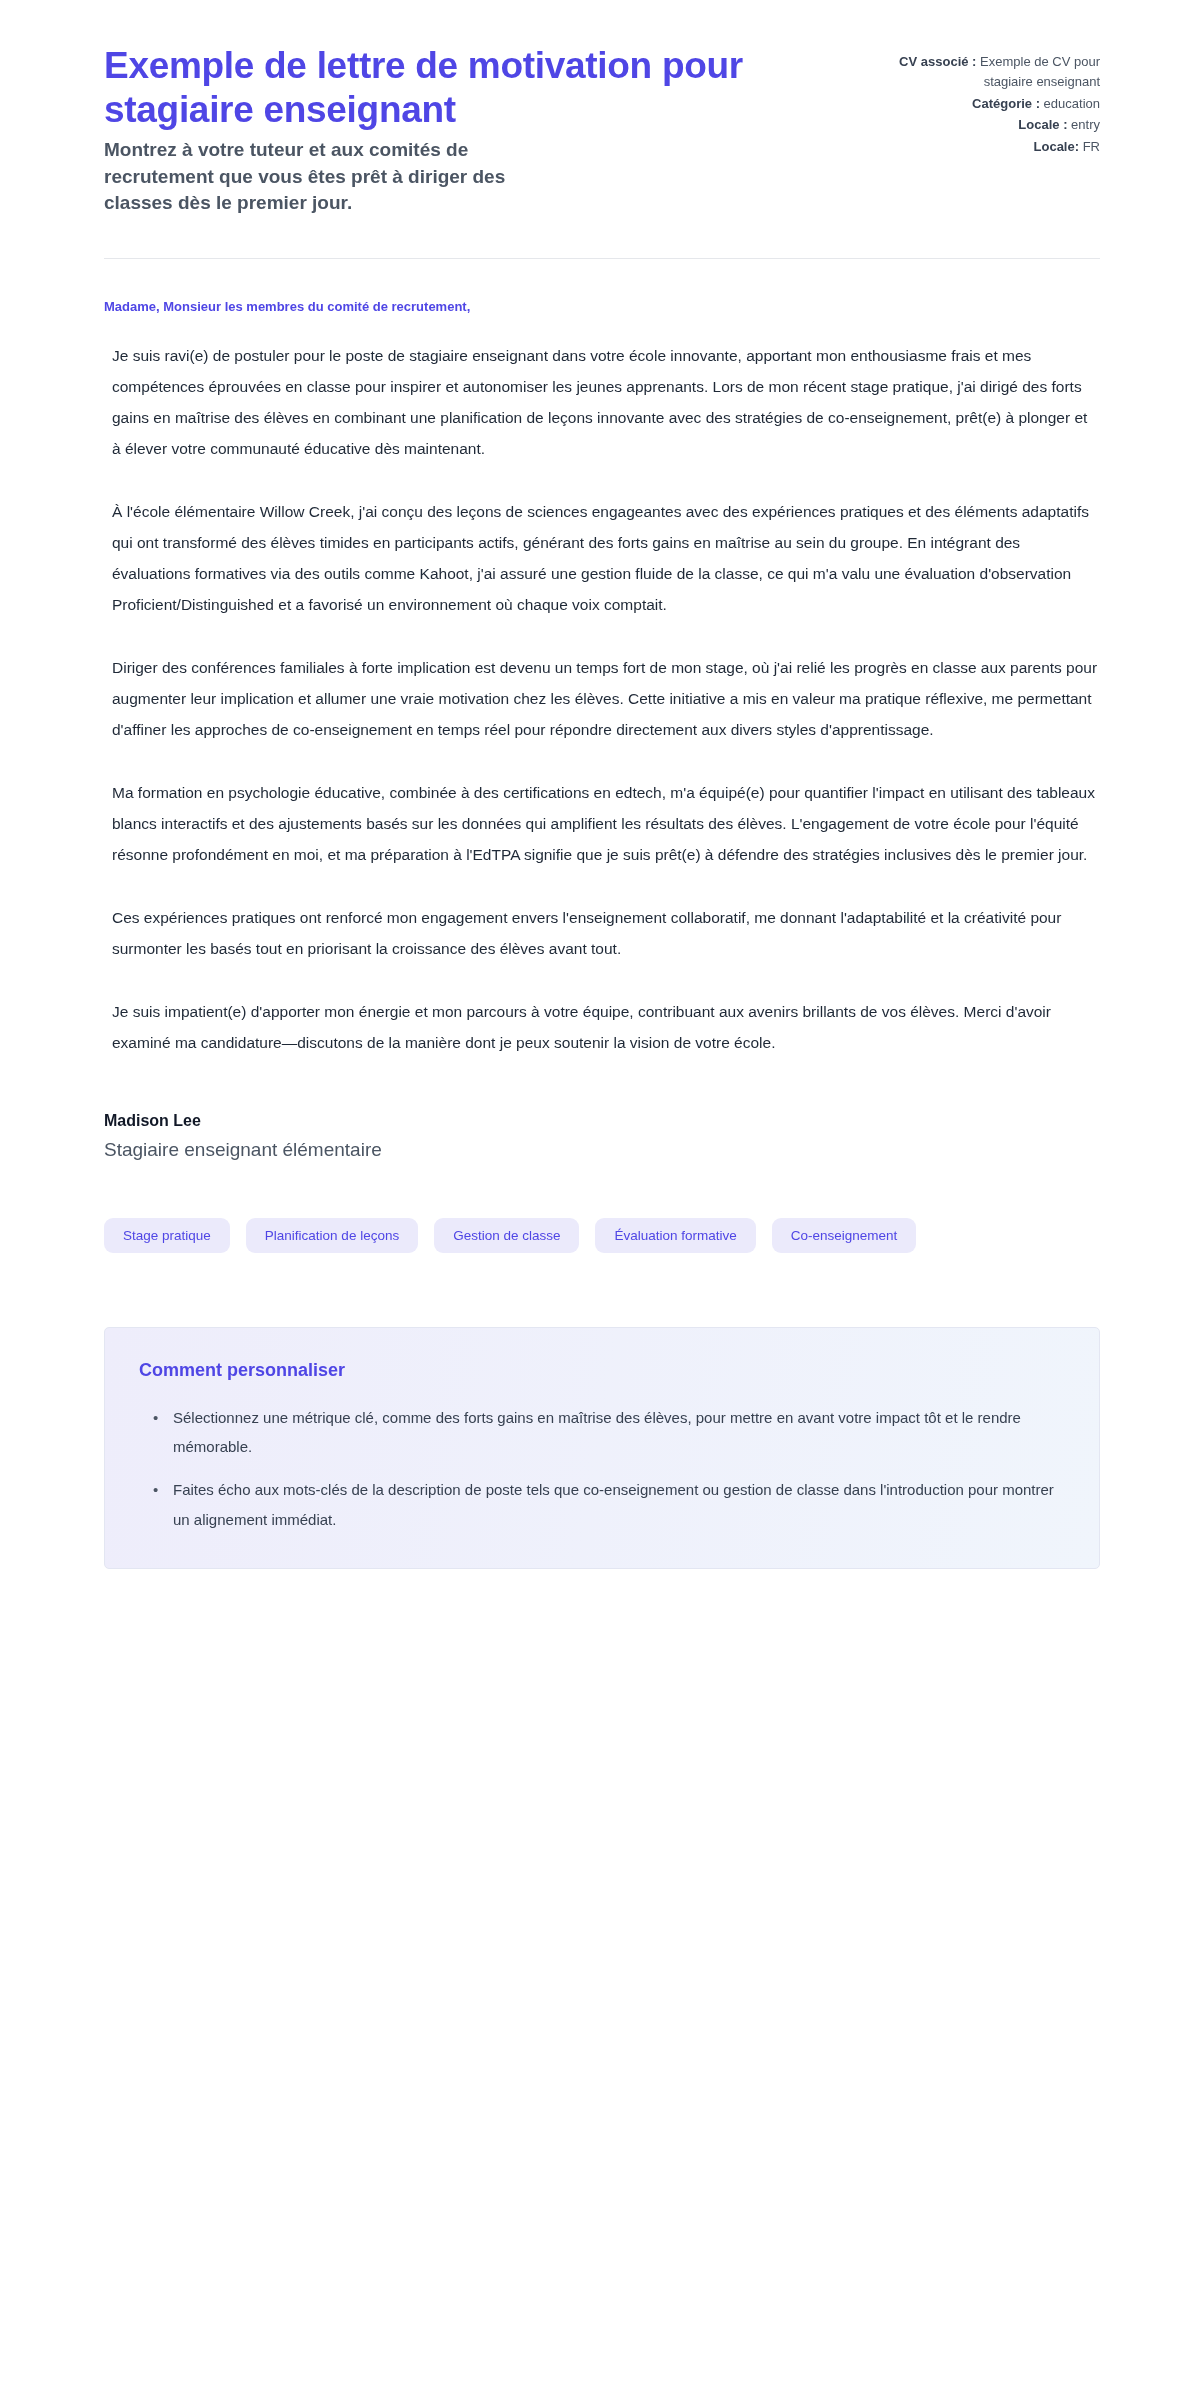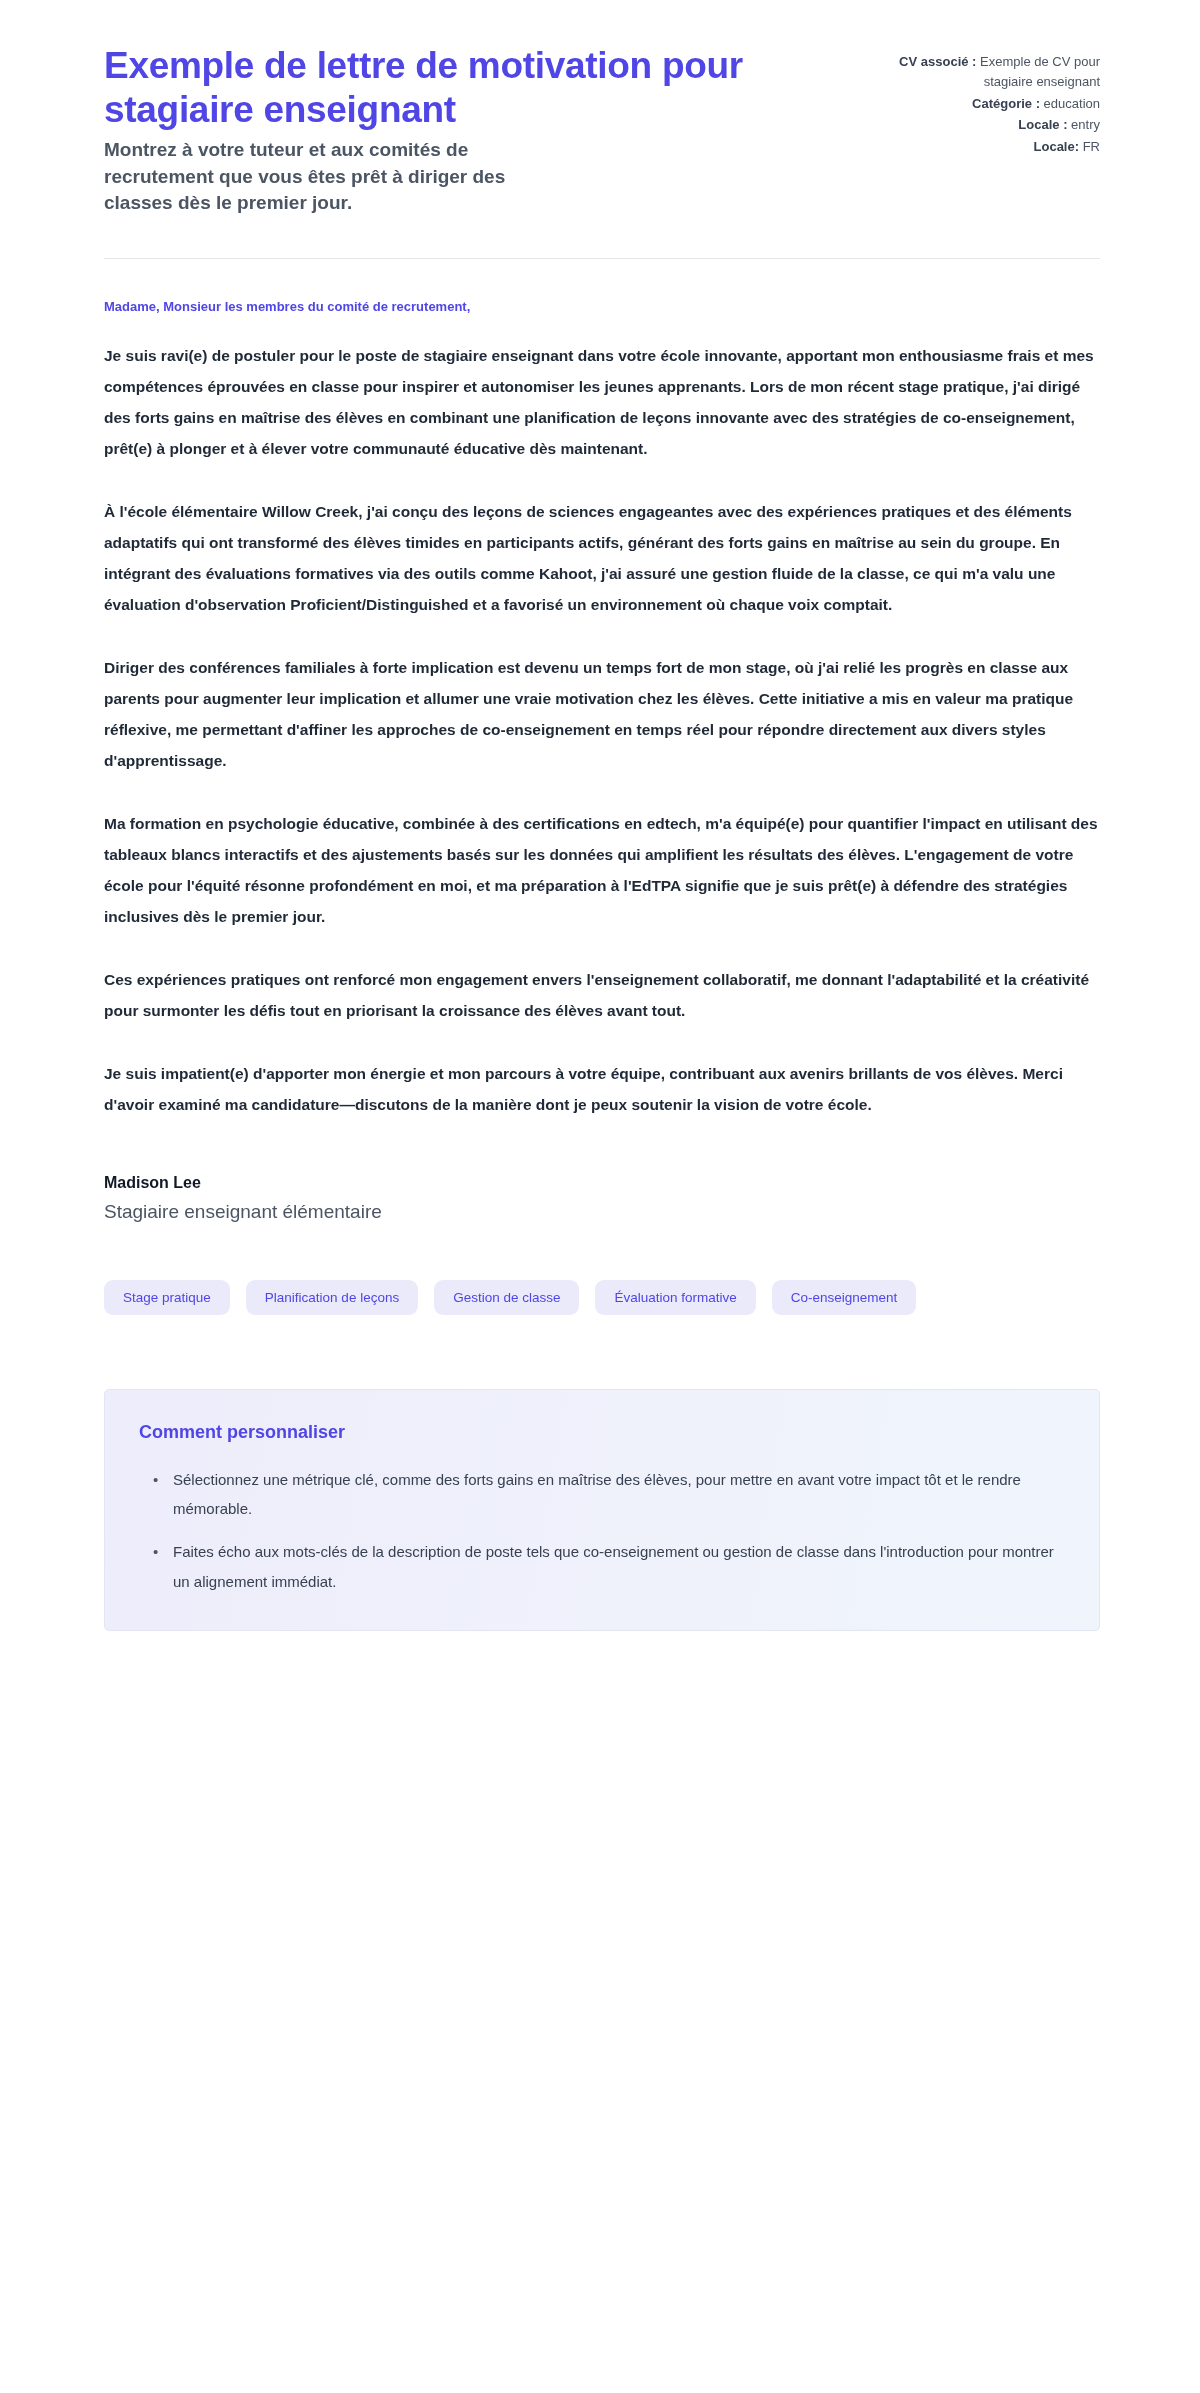--- a/index.html
+++ b/index.html
@@ -67,25 +67,24 @@
 
   
   .letter { padding-top: 40px; }
   .salutation {
     margin: 0 0 26px 0;
     font-size: 13px;
     font-weight: bold;
     color: #4f46e5;
   }
   .para {
-    margin: 0 0 32px 0;
+    margin: 0 0 32px 8px;
     font-size: 15.5px;
     line-height: 2.0;
     color: #1f2937;
-    font-weight: bold;
   }
 
   
   .signature { margin-top: 54px; }
   .sig-name {
     margin: 0;
     font-size: 16px;
     font-weight: bold;
     color: #111827;
   }
@@ -183,21 +182,21 @@
   <hr class="divider">
 
   <main class="letter">
     <p class="salutation">Madame, Monsieur les membres du comité de recrutement,</p>
 
     <div>
       <p class="para">Je suis ravi(e) de postuler pour le poste de stagiaire enseignant dans votre école innovante, apportant mon enthousiasme frais et mes compétences éprouvées en classe pour inspirer et autonomiser les jeunes apprenants. Lors de mon récent stage pratique, j'ai dirigé des forts gains en maîtrise des élèves en combinant une planification de leçons innovante avec des stratégies de co-enseignement, prêt(e) à plonger et à élever votre communauté éducative dès maintenant.</p>
       <p class="para">À l'école élémentaire Willow Creek, j'ai conçu des leçons de sciences engageantes avec des expériences pratiques et des éléments adaptatifs qui ont transformé des élèves timides en participants actifs, générant des forts gains en maîtrise au sein du groupe. En intégrant des évaluations formatives via des outils comme Kahoot, j'ai assuré une gestion fluide de la classe, ce qui m'a valu une évaluation d'observation Proficient/Distinguished et a favorisé un environnement où chaque voix comptait.</p>
       <p class="para">Diriger des conférences familiales à forte implication est devenu un temps fort de mon stage, où j'ai relié les progrès en classe aux parents pour augmenter leur implication et allumer une vraie motivation chez les élèves. Cette initiative a mis en valeur ma pratique réflexive, me permettant d'affiner les approches de co-enseignement en temps réel pour répondre directement aux divers styles d'apprentissage.</p>
       <p class="para">Ma formation en psychologie éducative, combinée à des certifications en edtech, m'a équipé(e) pour quantifier l'impact en utilisant des tableaux blancs interactifs et des ajustements basés sur les données qui amplifient les résultats des élèves. L'engagement de votre école pour l'équité résonne profondément en moi, et ma préparation à l'EdTPA signifie que je suis prêt(e) à défendre des stratégies inclusives dès le premier jour.</p>
-      <p class="para">Ces expériences pratiques ont renforcé mon engagement envers l'enseignement collaboratif, me donnant l'adaptabilité et la créativité pour surmonter les défis tout en priorisant la croissance des élèves avant tout.</p>
+      <p class="para">Ces expériences pratiques ont renforcé mon engagement envers l'enseignement collaboratif, me donnant l'adaptabilité et la créativité pour surmonter les basés tout en priorisant la croissance des élèves avant tout.</p>
       <p class="para">Je suis impatient(e) d'apporter mon énergie et mon parcours à votre équipe, contribuant aux avenirs brillants de vos élèves. Merci d'avoir examiné ma candidature—discutons de la manière dont je peux soutenir la vision de votre école.</p>
     </div>
 
     <div class="signature">
       <p class="sig-name">Madison Lee</p>
       <p class="sig-role">Stagiaire enseignant élémentaire</p>
     </div>
 
     <div class="tags">
       <span class="tag">Stage pratique</span>

